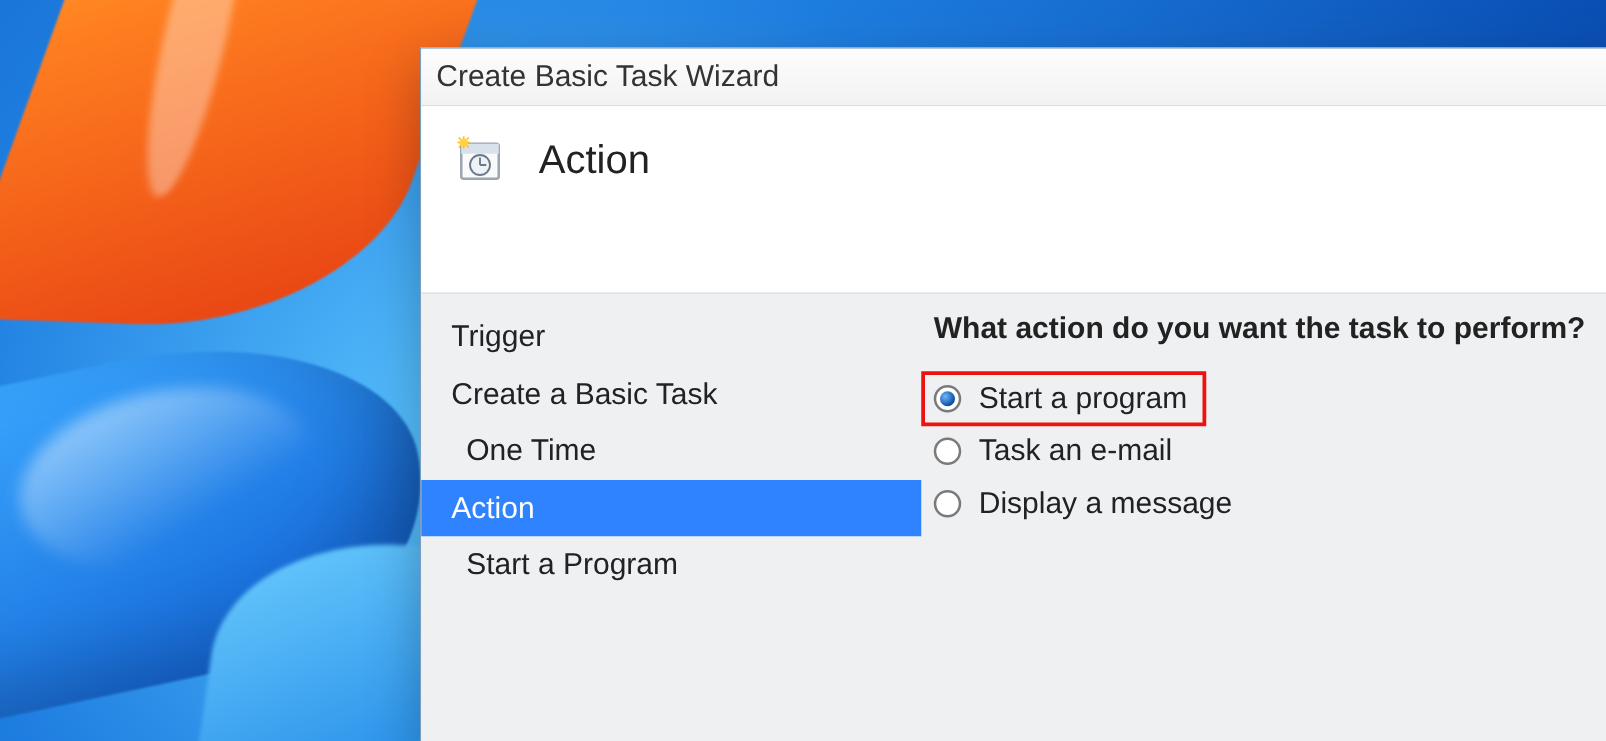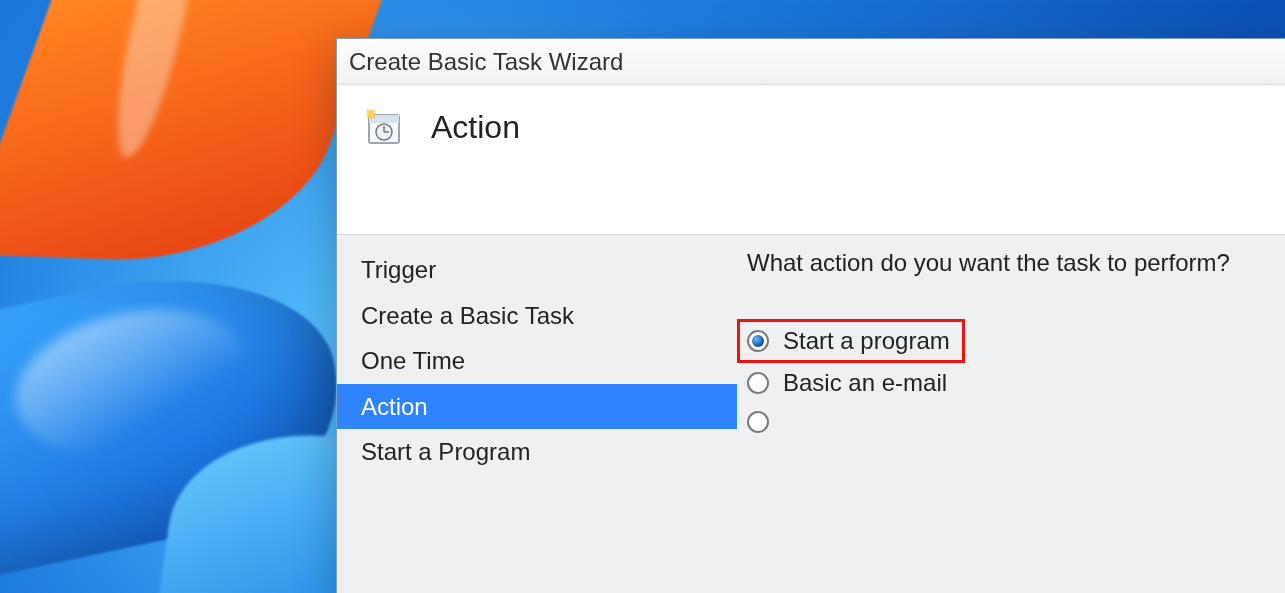--- a/index.html
+++ b/index.html
@@ -73,25 +73,25 @@
 
   .body {
     display: flex; height: calc(100% - 46px - 150px);
     background: #eef0f2;
   }
   .sidebar {
     width: 400px; padding-top: 12px;
     font-size: 24px; color: #222;
   }
   .side-item { padding: 6px 18px 6px 24px; line-height: 1.4; cursor: pointer; }
-  .side-sub { padding-left: 24px; }
+  .side-sub { padding-left: 36px; }
   .side-selected { background: #2f83ff; color: #fff; }
 
   .content { flex: 1; padding: 14px 10px 0 10px; font-size: 24px; color: #222; }
-  .prompt { margin-bottom: 50px; }
+  .prompt { margin-bottom: 28px; font-weight: bold; }
   .radio-row { display: flex; align-items: center; gap: 14px; margin: 14px 0; position: relative; }
   .radio { width: 22px; height: 22px; border: 2px solid #7a7a7a; border-radius: 50%; display:inline-flex; align-items:center; justify-content:center; background:#fff; }
   .radio.checked::after{ content:""; width:12px; height:12px; border-radius:50%; background: radial-gradient(circle at 35% 35%, #6fb8ff, #0b4ea0 70%); }
   .highlight-box { position:absolute; left:-10px; top:-8px; width:228px; height:44px; border:3px solid #e11; pointer-events:none; }
   .strike-line { width:220px; height:3px; background:#d11; transform-origin:left center; transform: rotate(4.5deg); }
   .strike-wrap { position:absolute; left:-2px; top:6px; pointer-events:none; }
 </style>
 </head>
 <body>
 
@@ -144,23 +144,24 @@
         <div class="prompt">What action do you want the task to perform?</div>
 
         <div class="radio-row">
           <span class="radio checked"></span>
           <span>Start a program</span>
           <span class="highlight-box"></span>
         </div>
 
         <div class="radio-row">
           <span class="radio"></span>
-          <span>Basic an e-mail</span>
+          <span>Task an e-mail</span>
           <span class="strike-wrap"><span class="strike-line"></span></span>
         </div>
 
         <div class="radio-row">
           <span class="radio"></span>
+          <span>Display a message</span>
         </div>
       </div>
     </div>
   </div>
 </div>
 
 </body></html>

